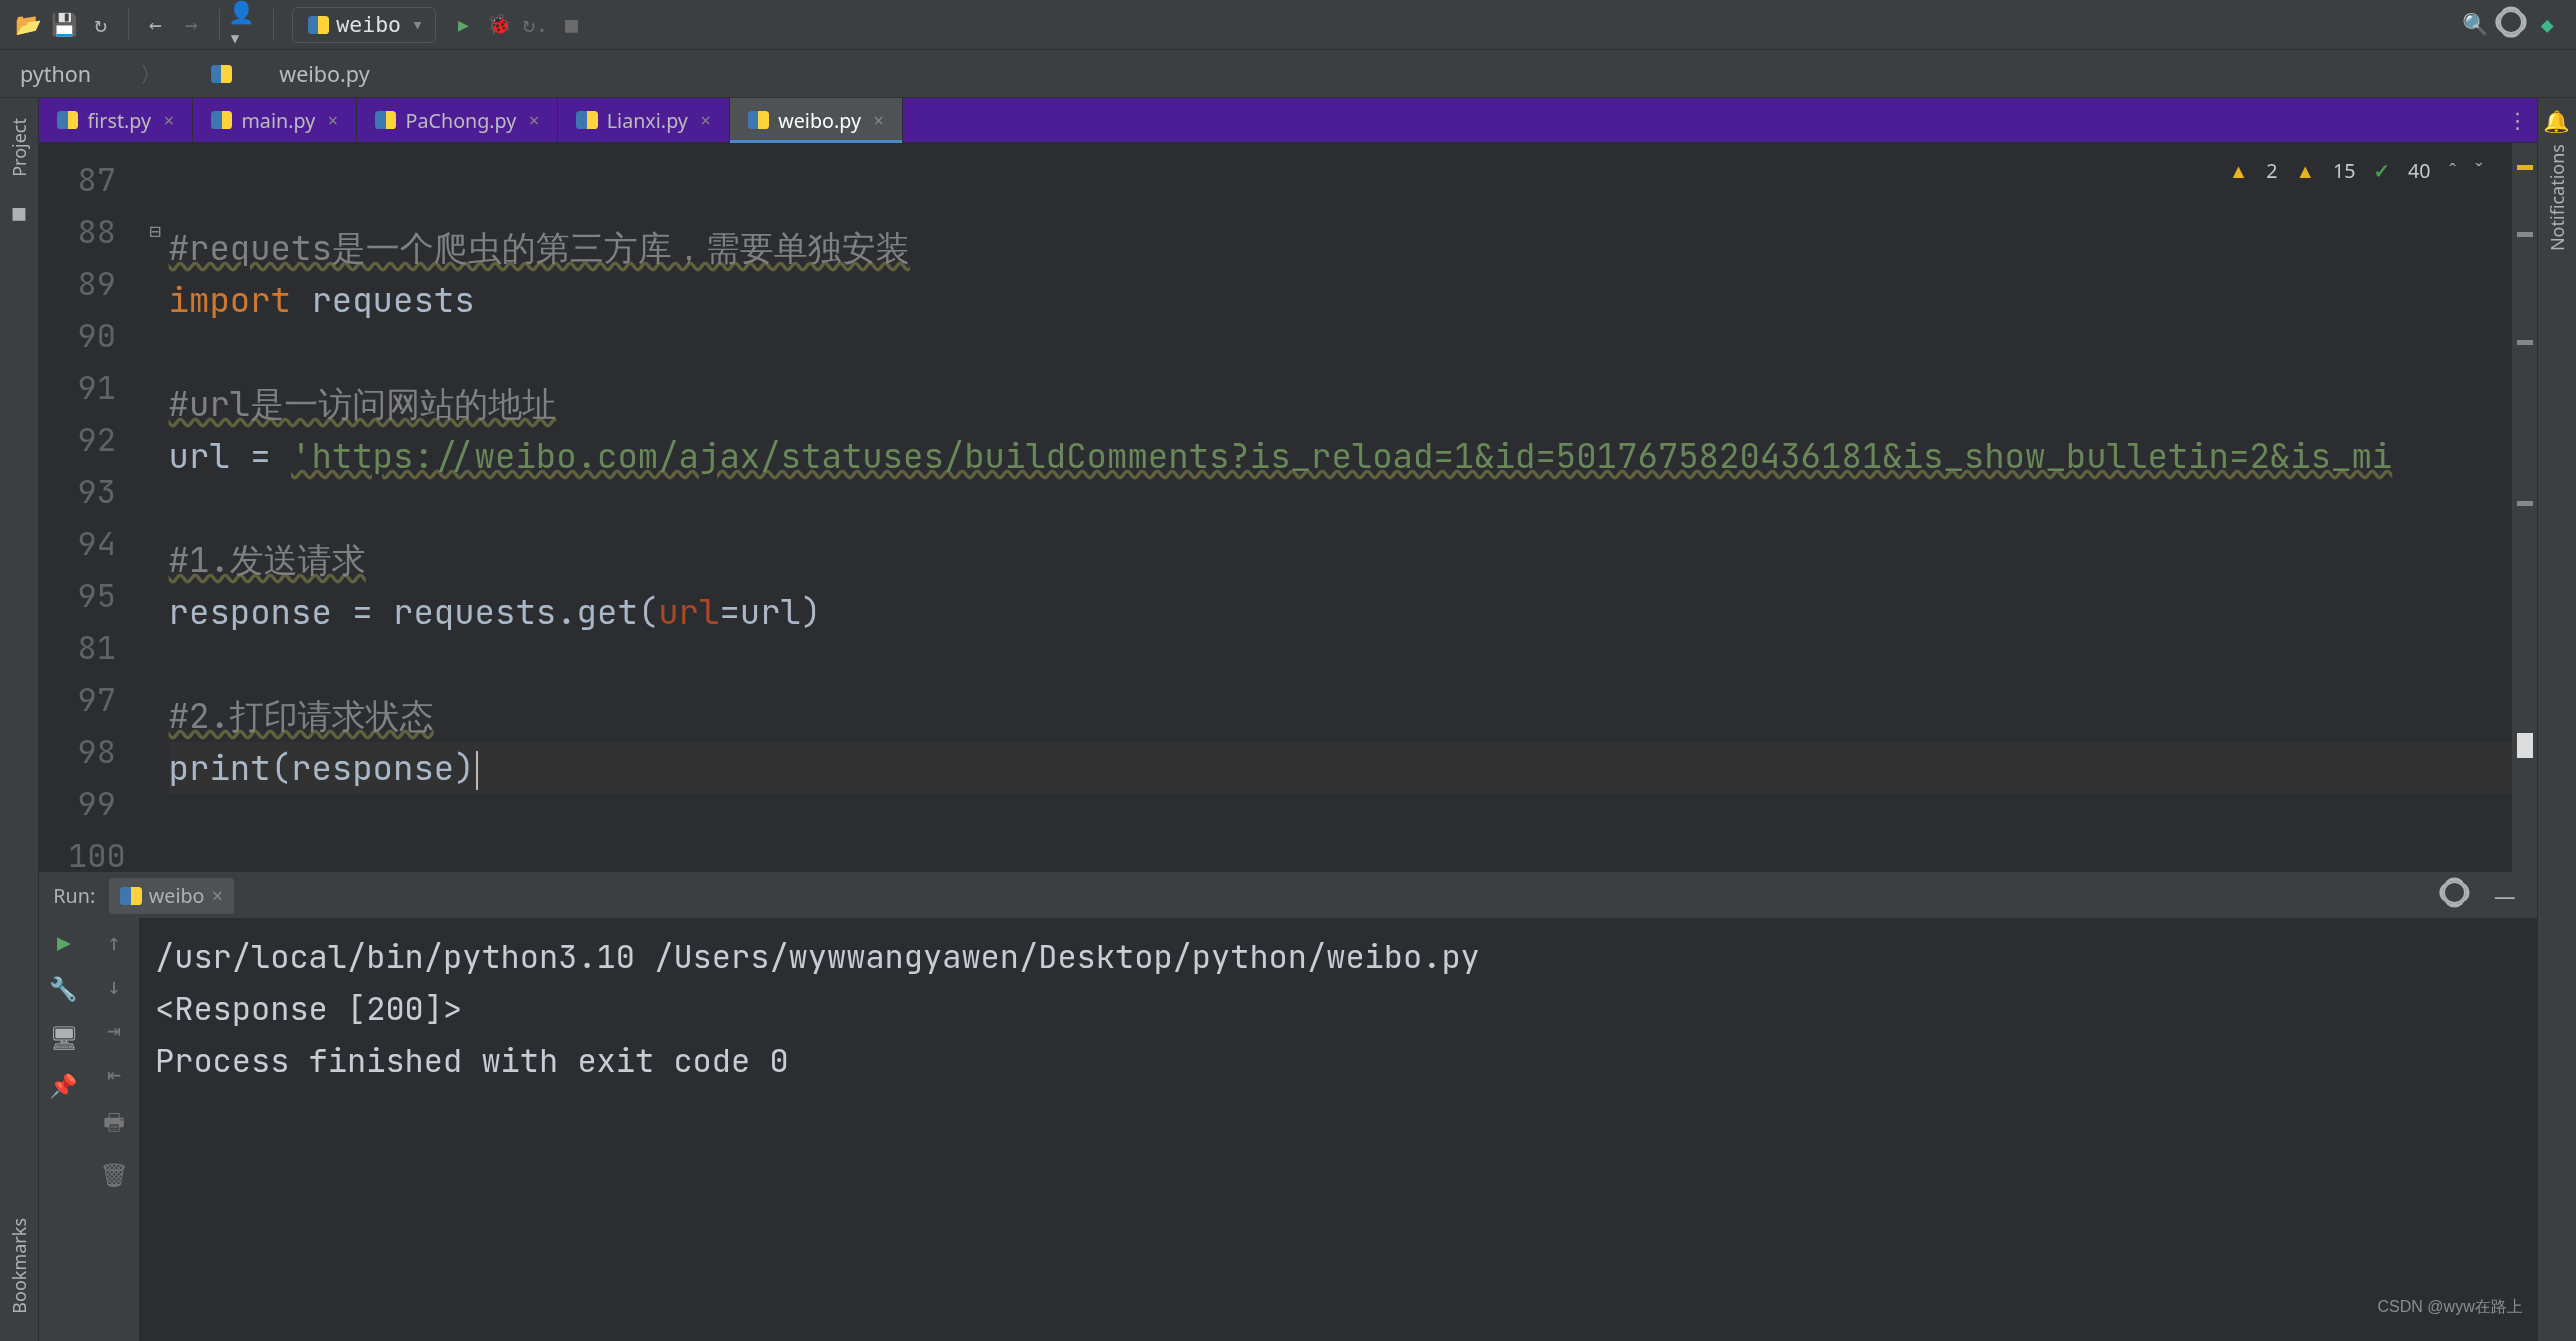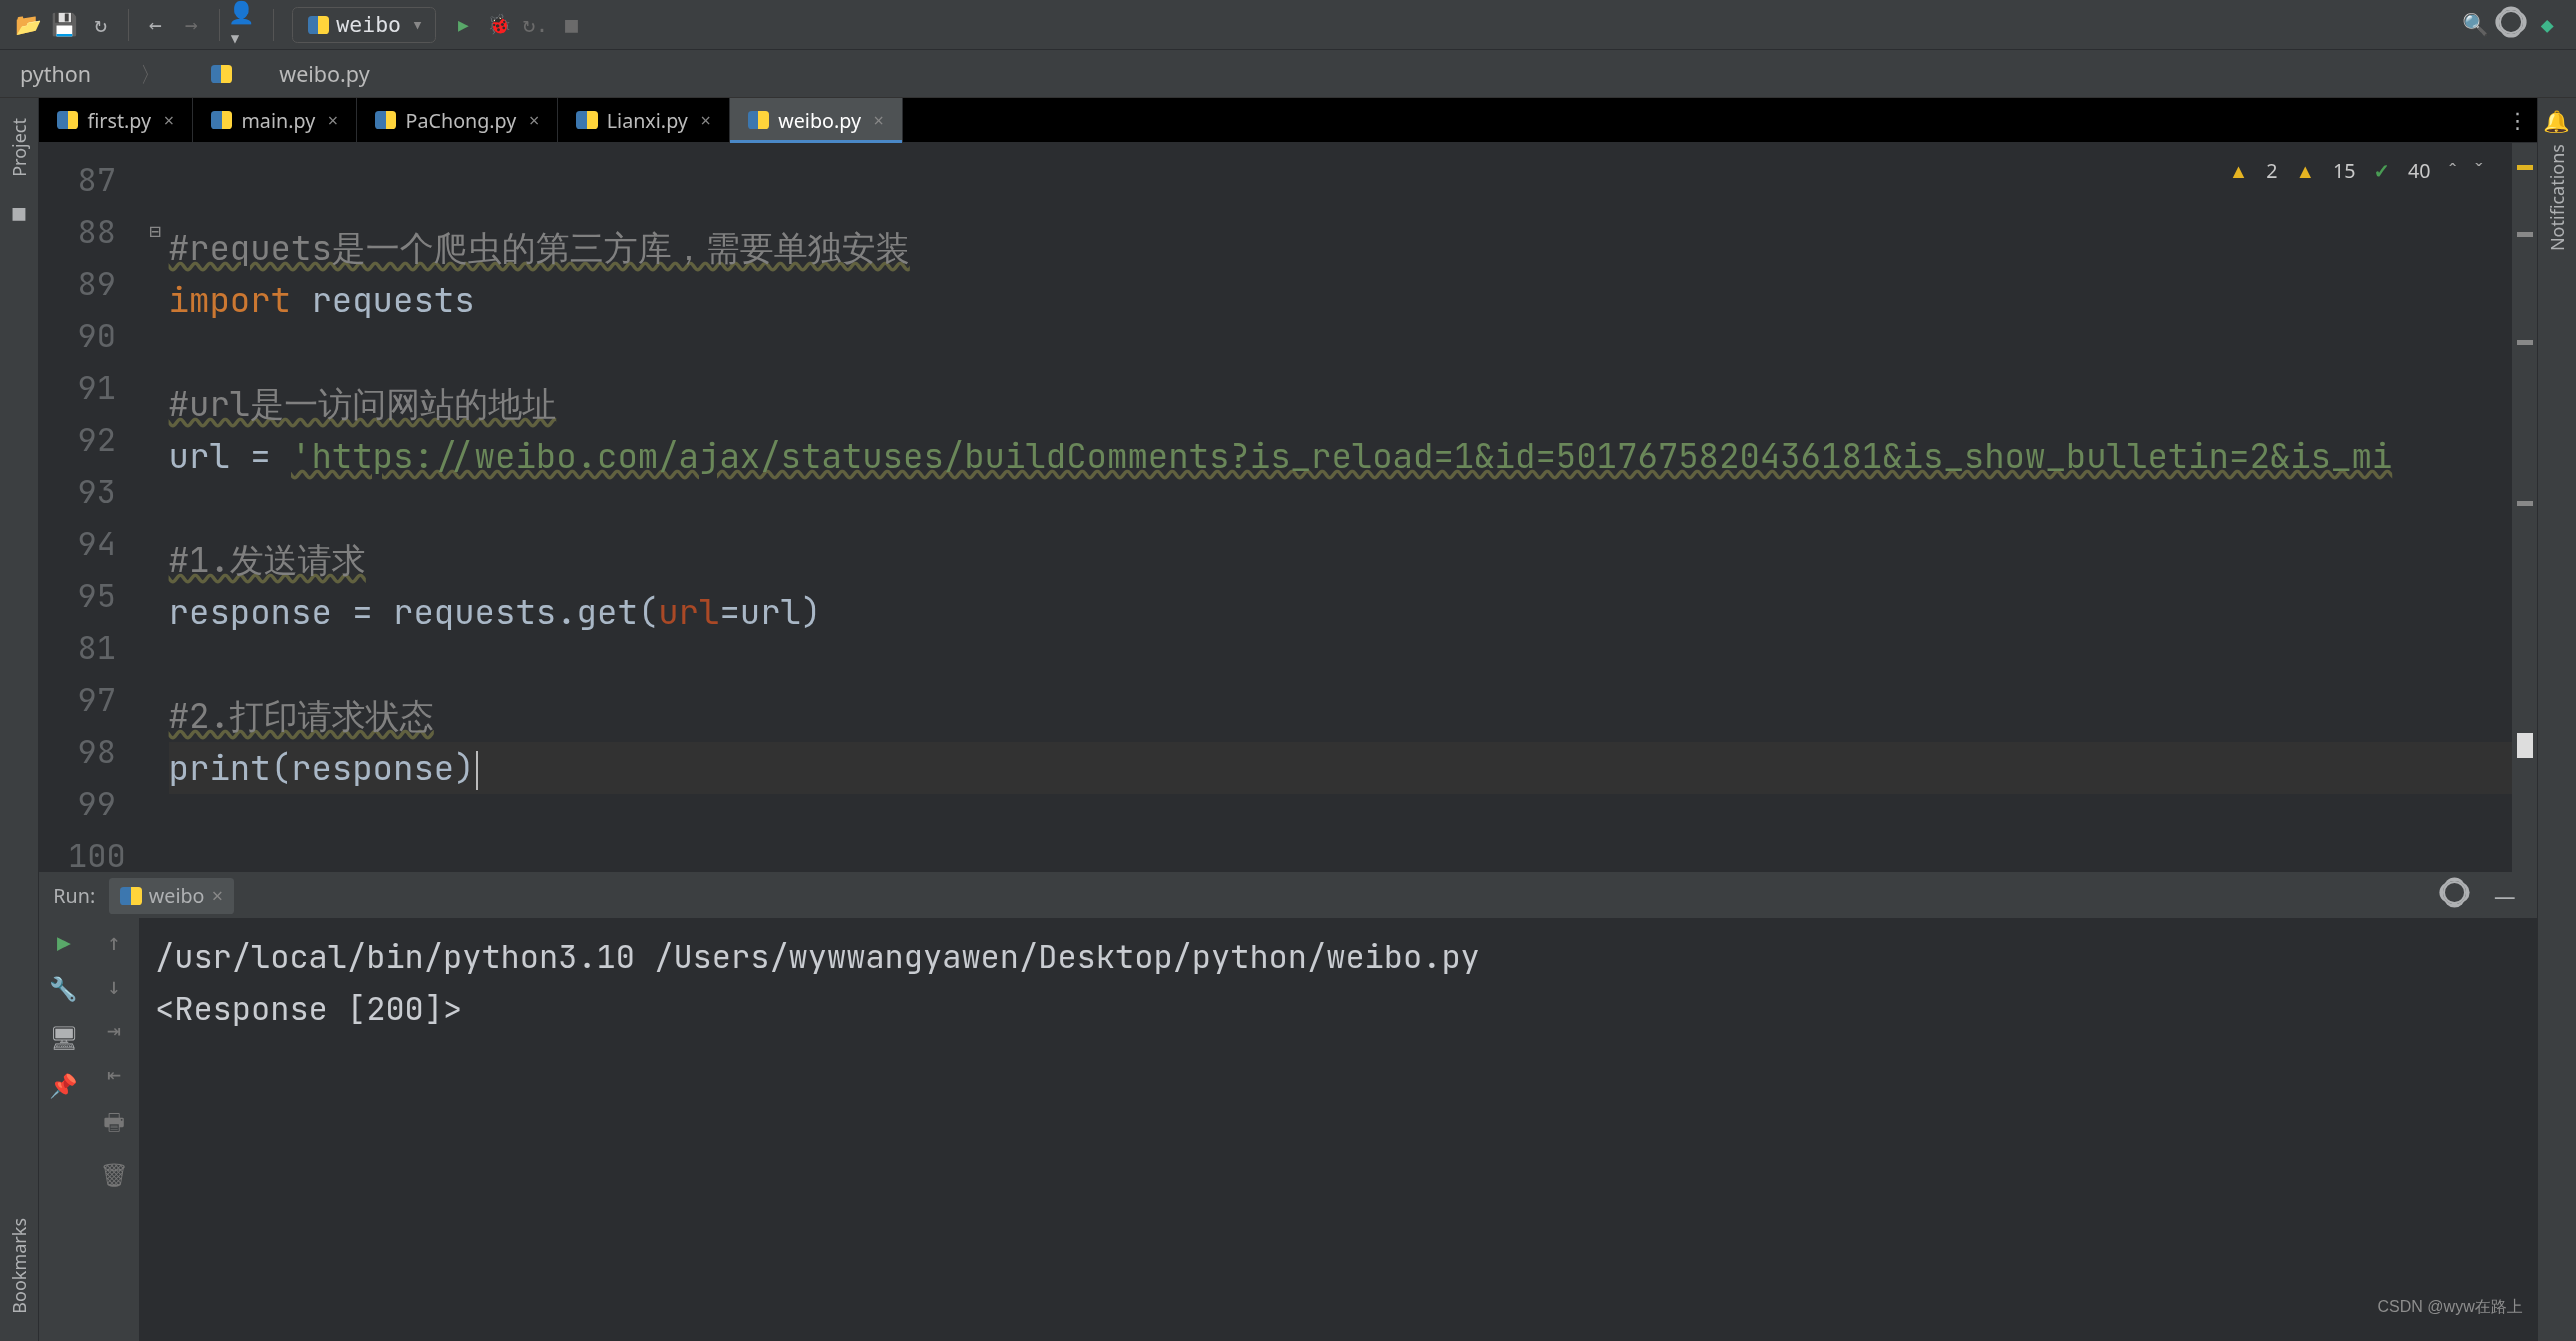--- a/index.html
+++ b/index.html
@@ -119,21 +119,21 @@
   color: #afb1b3;
 }
 .right-gutter .bell { font-size: 21.5px; color: #afb1b3; }
 .editor-area {
   flex: 1;
   display: flex;
   flex-direction: column;
   min-width: 0;
 }
 .tabs {
-  background: #000000;
+  background: #4c1d95;
   height: 45px;
   display: flex;
   align-items: stretch;
   border-bottom: 0.9px solid #2b2d30;
 }
 .tab {
   display: flex;
   align-items: center;
   gap: 9px;
   padding: 0 18px;
@@ -462,21 +462,21 @@
           <div>📌</div>
         </div>
         <div class="run-nav">
           <div>↑</div>
           <div>↓</div>
           <div>⇥</div>
           <div>⇤</div>
           <div>🖶</div>
           <div>🗑</div>
         </div>
-        <div class="console"><div>/usr/local/bin/python3.10 /Users/wywwangyawen/Desktop/python/weibo.py</div><div>&lt;Response [200]&gt;</div><div></div><div class="watermark">CSDN @wyw在路上</div></div>
+        <div class="console"><div>/usr/local/bin/python3.10 /Users/wywwangyawen/Desktop/python/weibo.py</div><div>&lt;Response [200]&gt;</div><div></div><div>Process finished with exit code 0</div><div class="watermark">CSDN @wyw在路上</div></div>
       </div>
     </div>
   </div>
 
   <div class="right-gutter">
     <div class="bell">🔔</div>
     <div class="vtext">Notifications</div>
   </div>
 </div>
 

